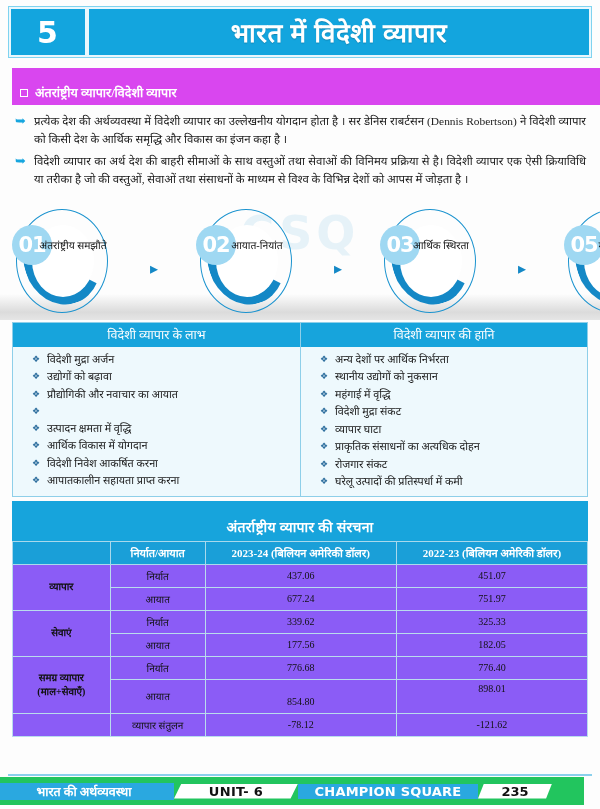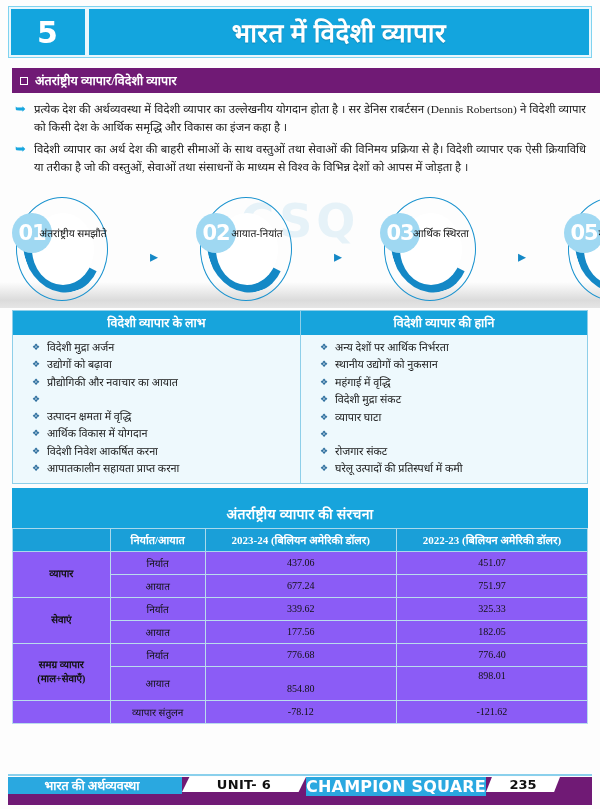--- a/index.html
+++ b/index.html
@@ -44,37 +44,37 @@
     font-size: 30px;
     letter-spacing: 1px;
   }
   .chapter-title {
     flex: 1;
     background: #13a5de;
     display: flex;
     align-items: center;
     justify-content: center;
     color: #ffffff;
-    font-family: Liberation Serif, serif;
+    font-family: Liberation Sans, sans-serif;
     font-weight: bold;
     font-size: 26px;
     letter-spacing: .5px;
     text-shadow: 0 1px 1px rgba(0,0,0,.18);
   }
 
   
   .sec-badge {
     display: inline-flex;
     align-items: center;
     gap: 7px;
-    background: #701a75;
+    background: #d946ef;
     color: #ffffff;
     font-weight: bold;
     font-size: 12.5px;
-    padding: 4px 14px 4px 8px;
+    padding: 16px 14px 4px 8px;
     margin: 10px 0 0 12px;
     font-family: "Liberation Serif", serif;
   }
   .sq {
     width: 8px; height: 8px;
     border: 1.4px solid #ffffff;
     display: inline-block;
     flex: none;
   }
 
@@ -202,21 +202,21 @@
     border: 1px solid #8ecfe9;
     background: #eef9fd;
     display: flex;
   }
   .pc-col { width: 50%; }
   .pc-col + .pc-col { border-left: 1px solid #8ecfe9; }
   .pc-head {
     background: #17a4dc;
     color: #ffffff;
     text-align: center;
-    font-weight: bold;
+    font-weight: normal;
     font-size: 12.5px;
     padding: 3px 0 4px 0;
   }
   .pc-body { padding: 4px 4px 5px 4px; }
   .pc-item {
     display: flex;
     gap: 6px;
     font-size: 10.8px;
     line-height: 1.62;
     color: #161616;
@@ -280,23 +280,23 @@
   .col-c { width: 33.25%; }
   .col-d { width: 33.25%; }
 
   
   .footer {
     position: absolute;
     left: 0; bottom: 4px;
     width: 600px;
     height: 28px;
     display: flex;
-    align-items: flex-start;
-    background: #701a75;
-    margin: 0 8px;
+    align-items: center;
+    background: #22c55e;
+    margin: 0 0;
     width: 584px;
   }
   .f-left {
     flex: 1 1 auto;
     background: #2aa8e0;
     color: #ffffff;
     font-weight: bold;
     font-size: 12.5px;
     display: flex;
     align-items: center;
@@ -317,21 +317,21 @@
     clip-path: polygon(6% 0, 100% 0, 94% 100%, 0 100%);
     letter-spacing: .3px;
   }
   .f-brand {
     flex: none;
     width: 180px;
     background: #2aa8e0;
     color: #ffffff;
     font-family: "DejaVu Sans", sans-serif;
     font-weight: bold;
-    font-size: 16px;
+    font-size: 13px;
     display: flex;
     align-items: center;
     justify-content: center;
     letter-spacing: .2px;
   }
   .f-page {
     flex: none;
     width: 74px;
     background: #ffffff;
     color: #111111;
@@ -492,20 +492,21 @@
         <div class="pc-item">
             <span class="diamond">❖</span>
             <span>विदेशी मुद्रा संकट</span>
           </div>
         <div class="pc-item">
             <span class="diamond">❖</span>
             <span>व्यापार घाटा</span>
           </div>
         <div class="pc-item">
             <span class="diamond">❖</span>
+            <span>प्राकृतिक संसाधनों का अत्यधिक दोहन</span>
           </div>
         <div class="pc-item">
             <span class="diamond">❖</span>
             <span>रोजगार संकट</span>
           </div>
         <div class="pc-item">
             <span class="diamond">❖</span>
             <span>घरेलू उत्पादों की प्रतिस्पर्धा में कमी</span>
           </div>
       </div>

